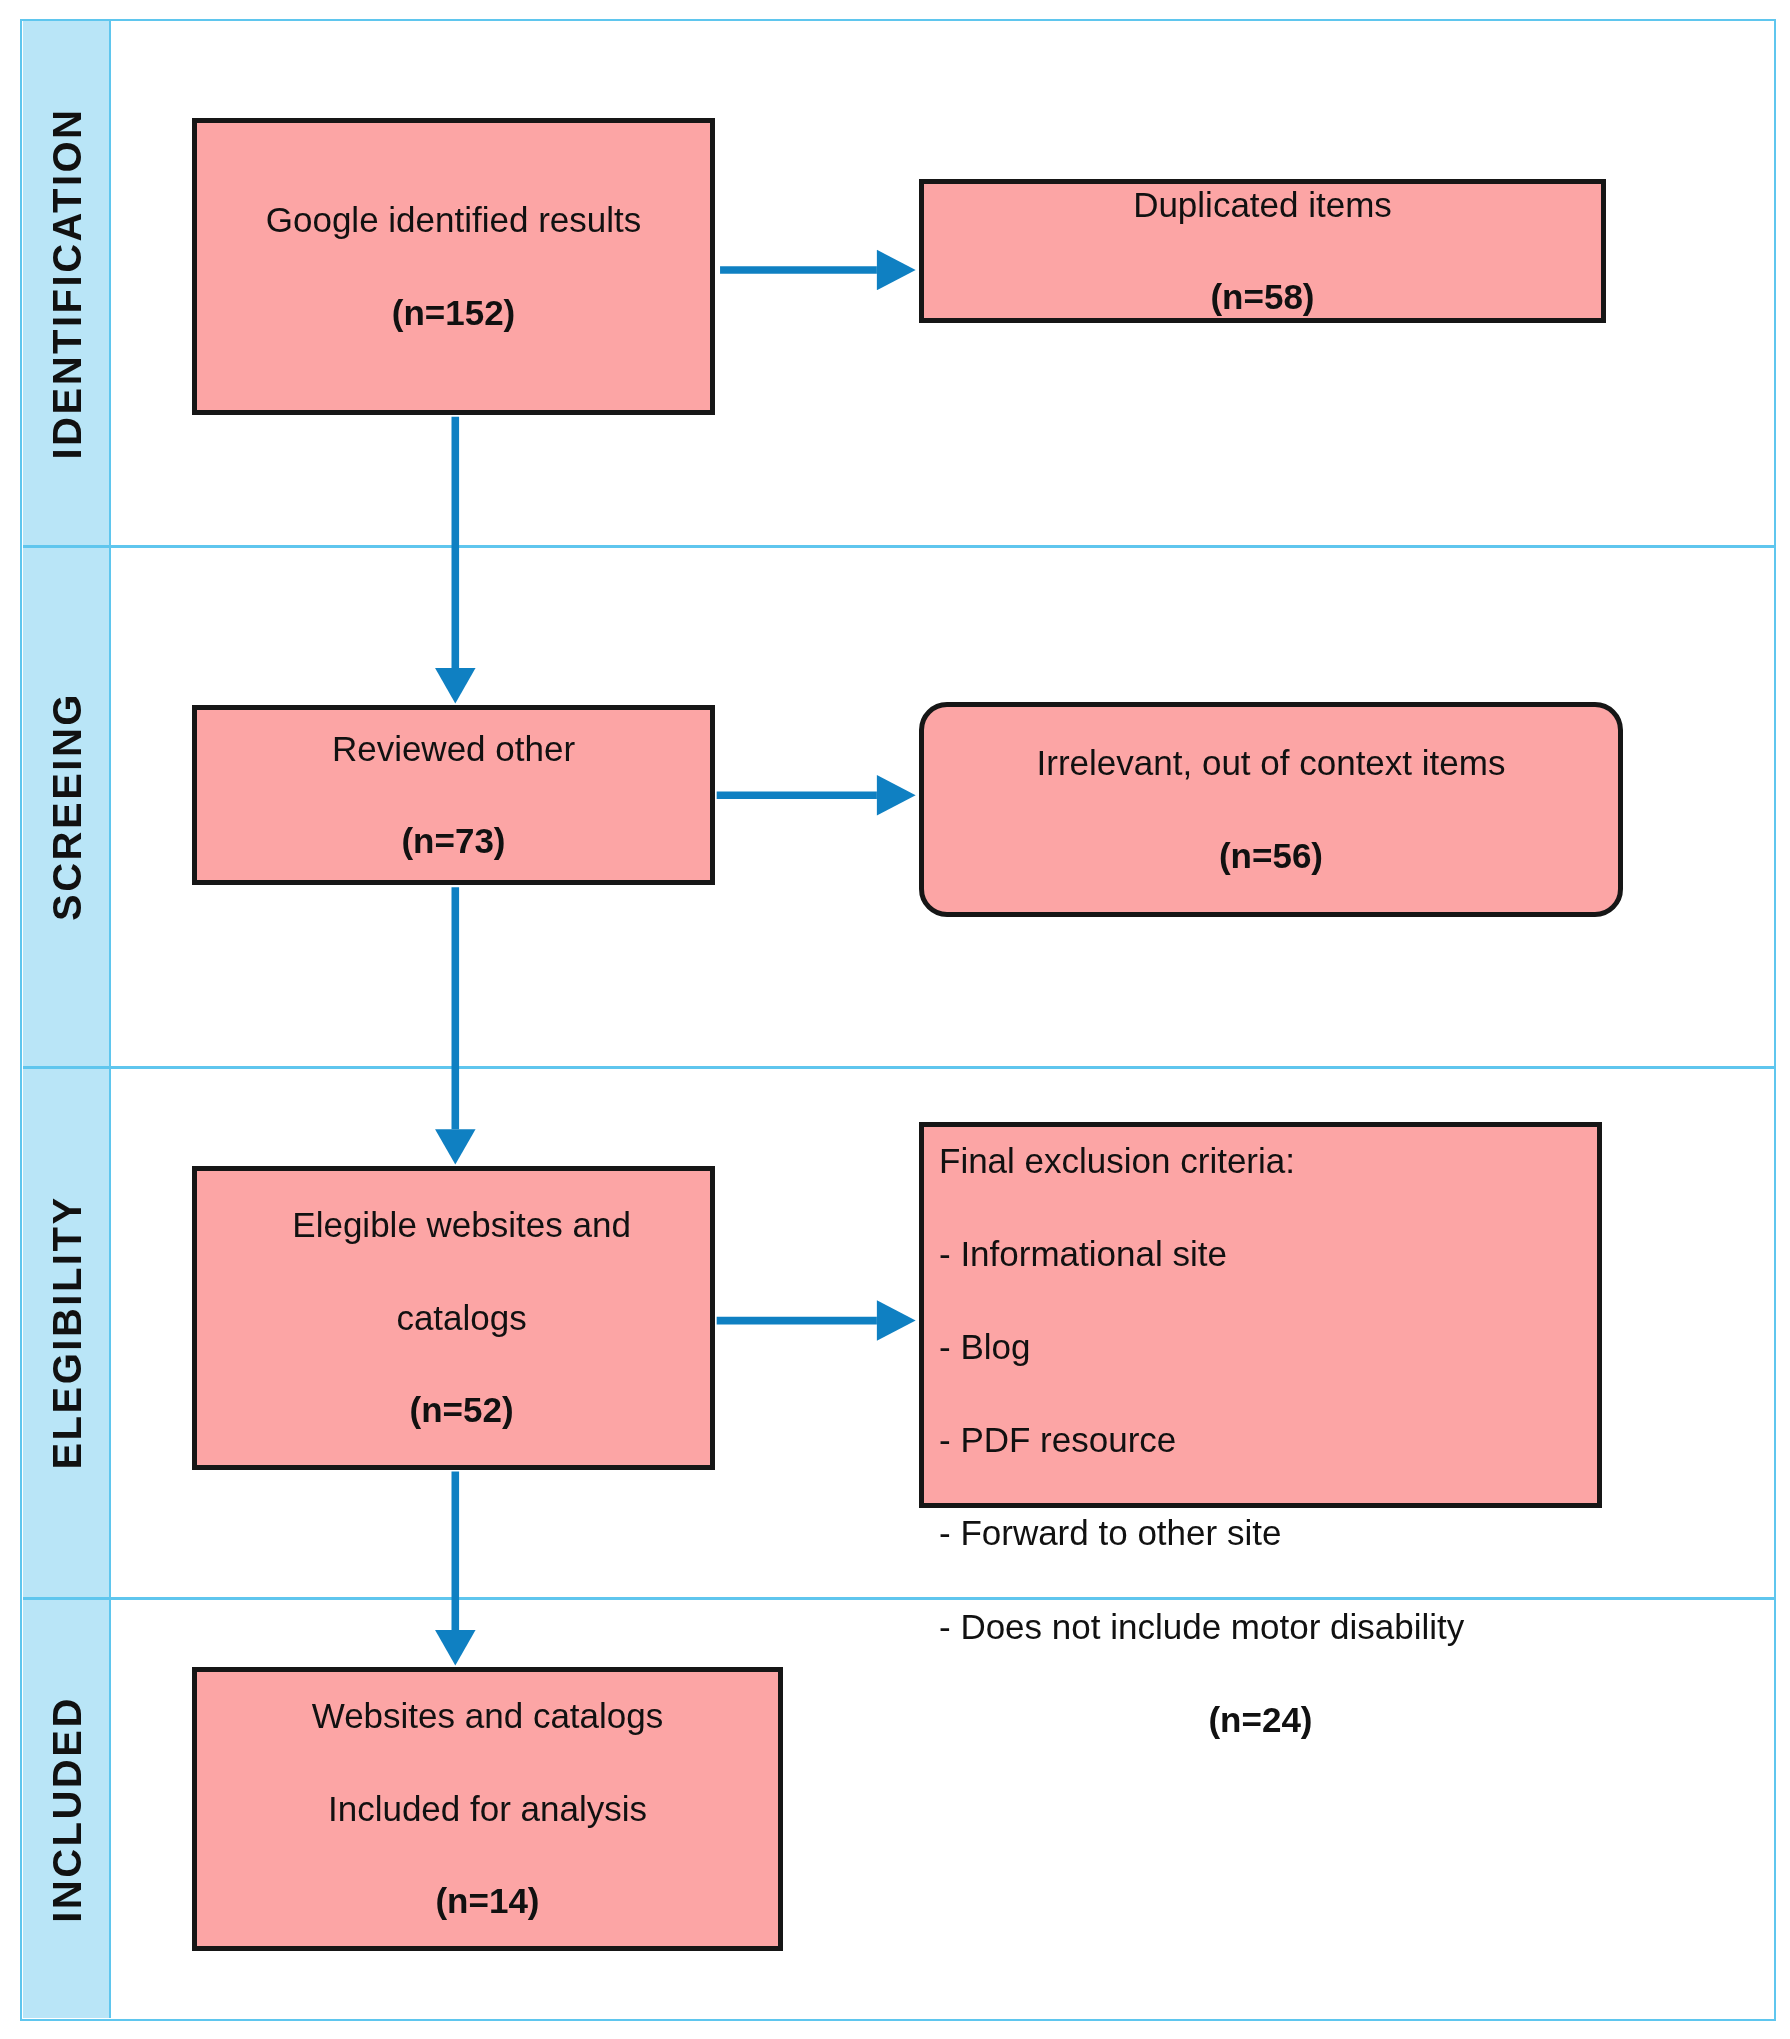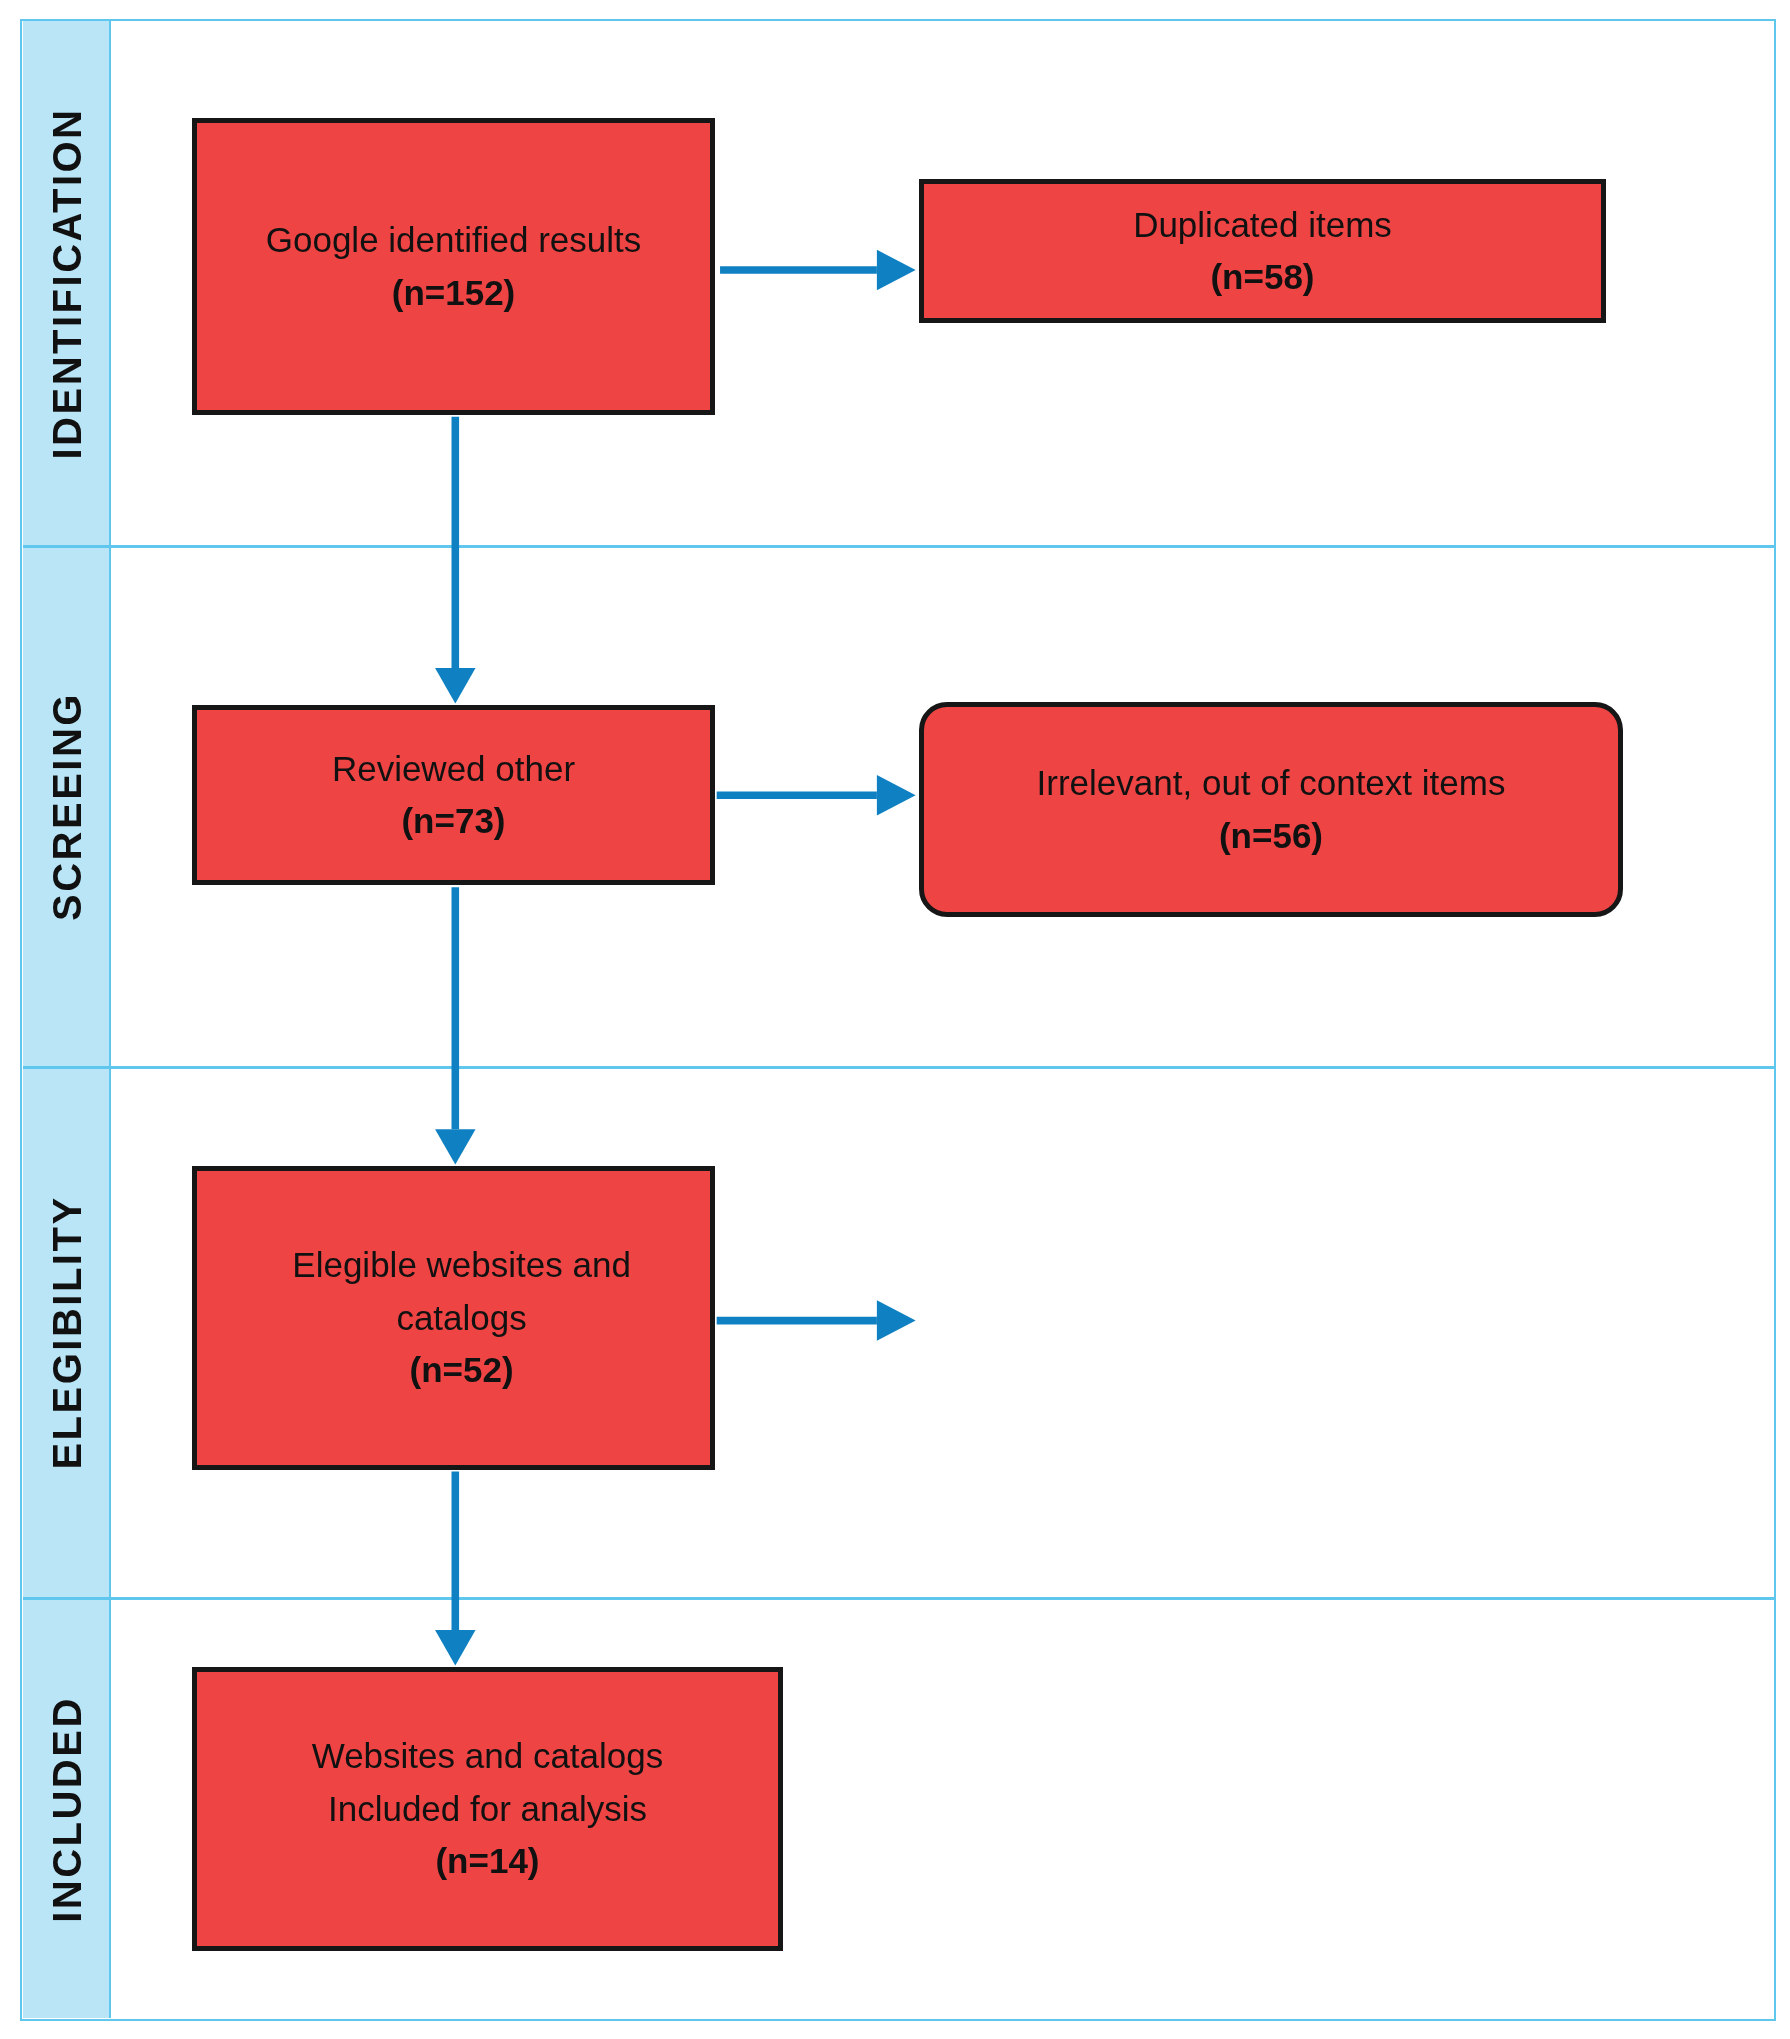--- a/index.html
+++ b/index.html
@@ -50,27 +50,28 @@
     letter-spacing: 2.5px;
     color: var(--text);
   }
   .stage-1 { top: 21px;   height: 524px; }
   .stage-2 { top: 547px;  height: 519px; }
   .stage-3 { top: 1068px; height: 529px; }
   .stage-4 { top: 1600px; height: 418px; }
 
   .flow-box {
     position: absolute;
-    background: #ef4444;
+    background: #fca5a5;
     border: 5px solid var(--box_border);
     display: flex; flex-direction: column;
     align-items: center; justify-content: center;
     text-align: center;
     font-size: 35px; line-height: 1.5;
     padding: 8.4px 11.8px;
+    gap: 40px;
   }
   .flow-box .count { font-weight: bold; }
 
   .box-identified { left: 192px; top: 118px;  width: 523px; height: 297px; }
   .box-duplicated { left: 919px; top: 179px; width: 687px; height: 144px; }
   .box-reviewed   { left: 192px; top: 705px;  width: 523px; height: 180px; }
   .box-irrelevant { left: 919px; top: 702px; width: 704px; height: 215px; border-radius: 28px; }
   .box-eligible   { left: 192px; top: 1166px; width: 523px; height: 304px; padding-left: 28px; }
   .box-exclusion  {
     left: 919px; top: 1122px; width: 683px; height: 386px;
@@ -129,20 +130,29 @@
     <div>Irrelevant, out of context items</div>
     <div class="count">(n=56)</div>
   </div>
 
   <div class="flow-box box-eligible">
     <div>Elegible websites and</div>
     <div>catalogs</div>
     <div class="count">(n=52)</div>
   </div>
 
+  <div class="flow-box box-exclusion">
+    <div>Final exclusion criteria:</div>
+    <div>- Informational site</div>
+    <div>- Blog</div>
+    <div>- PDF resource</div>
+    <div>- Forward to other site</div>
+    <div>- Does not include motor disability</div>
+    <div class="count">(n=24)</div>
+  </div>
 
   <div class="flow-box box-included">
     <div>Websites and catalogs</div>
     <div>Included for analysis</div>
     <div class="count">(n=14)</div>
   </div>
 
   <svg class="arrow-layer" viewBox="0 0 2123 2419" xmlns="http://www.w3.org/2000/svg">
 
     <g>

